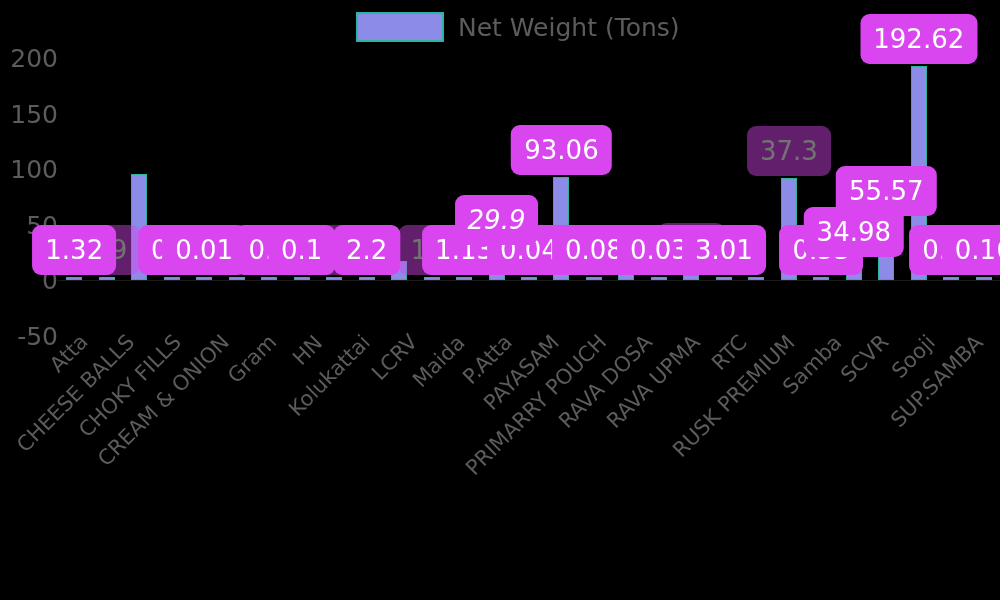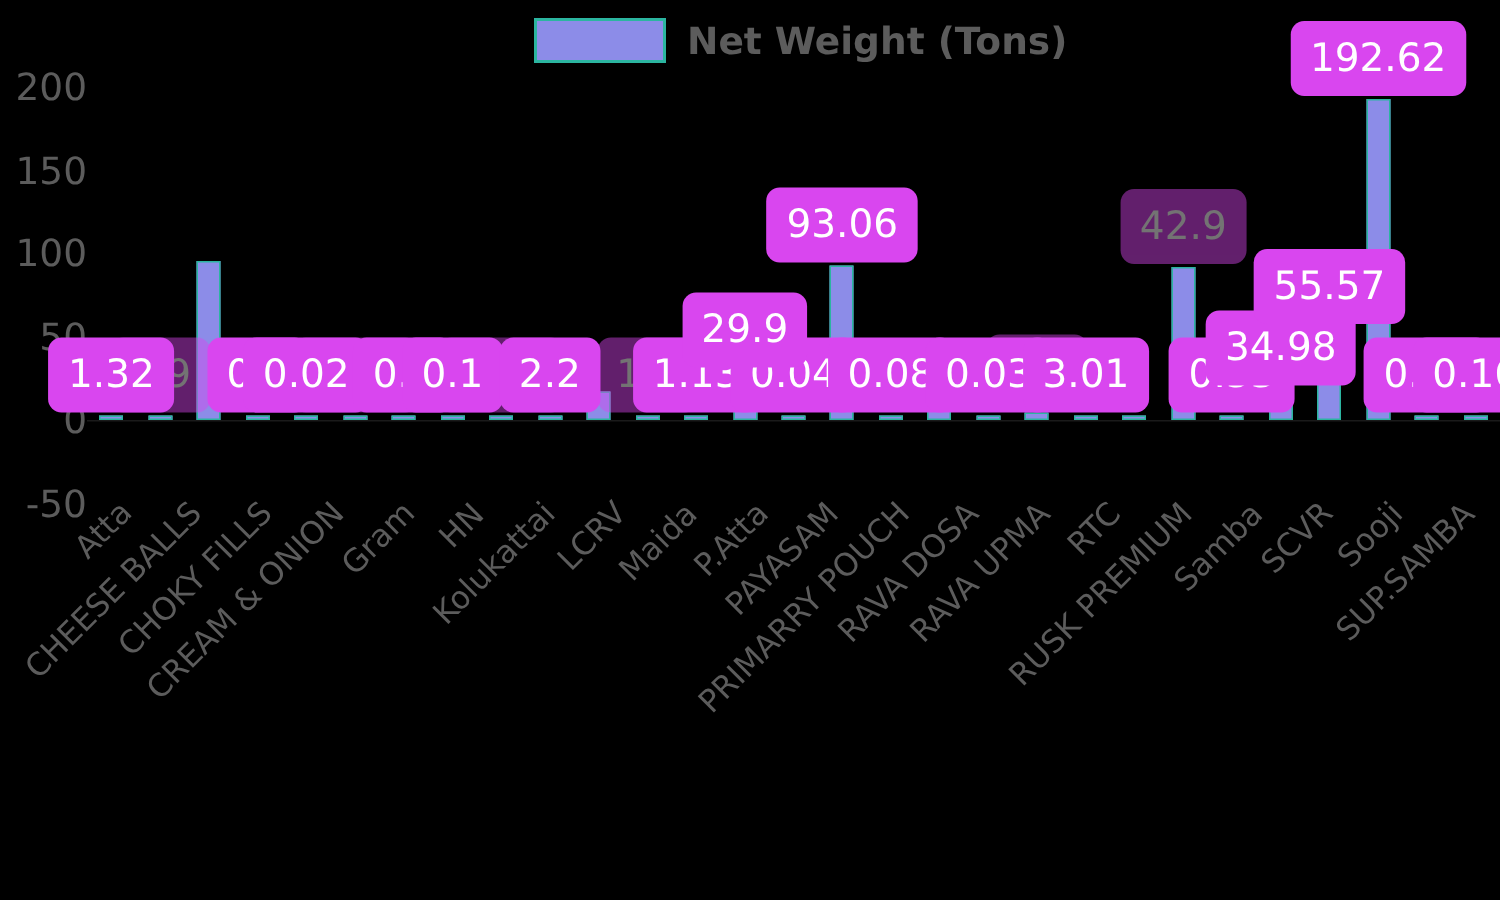--- a/index.html
+++ b/index.html
@@ -5,21 +5,21 @@
   html,body{margin:0;padding:0;}
   body{
     width:1000px;height:600px;background:#000;overflow:hidden;
     font-family:"DejaVu Sans","Liberation Sans",sans-serif;
   }
   #chart-root{position:relative;width:1000px;height:600px;}
 
   
   .legend{position:absolute;left:356px;top:12px;display:flex;align-items:center;gap:14px;}
   .legend-swatch{width:88px;height:30px;background:#8c8ce8;border:2px solid #2bb5a0;box-sizing:border-box;}
-  .legend-label{color:#5c5c5c;font-size:25px;white-space:nowrap;font-weight:bold;}
+  .legend-label{color:#5c5c5c;font-size:25px;white-space:nowrap;}
 
   
   .y-tick{position:absolute;right:0;color:#5c5c5c;font-size:25px;text-align:right;
           transform:translateY(-50%);white-space:nowrap;}
   .y-axis{position:absolute;left:0;top:0;width:58px;height:540px;}
 
   .plot{position:absolute;left:58px;top:0;width:942px;height:600px;}
   .baseline{position:absolute;left:0;width:942px;height:1px;background:#1a1a1a;}
 
   
@@ -57,54 +57,54 @@
   <div class="plot" id="plot">
     <div class="baseline" id="baseline" style="top: 280px;"></div>
   <div class="bar" title="Atta: 1.32" style="left: 8.24138px; top: 277px; width: 16px; height: 3px;"></div>
       <div class="callout" style="left: 16.2414px; top: 225px; z-index: 20;">1.32</div>
       <div class="bar" title="CHEESE BALLS: 0.9" style="left: 40.7241px; top: 277px; width: 16px; height: 3px;"></div>
       <div class="callout dim" style="left: 48.7241px; top: 225px; z-index: 10;">0.9</div>
       <div class="bar" title="CHOKY FILLS: 95.38" style="left: 73.2069px; top: 174.128px; width: 16px; height: 105.872px;"></div>
       <div class="bar" title="CREAM &amp; ONION: 0.1" style="left: 105.69px; top: 277px; width: 16px; height: 3px;"></div>
       <div class="callout" style="left: 113.69px; top: 225px; z-index: 20;">0.1</div>
       <div class="bar" title="Gram: 0.01" style="left: 138.172px; top: 277px; width: 16px; height: 3px;"></div>
-      <div class="callout" style="left: 146.172px; top: 225px; z-index: 20;">0.02</div>
+      <div class="callout" style="left: 146.172px; top: 225px; z-index: 20;">0.01</div>
       <div class="bar" title="HN: 0.06" style="left: 170.655px; top: 277px; width: 16px; height: 3px;"></div>
       <div class="callout dim" style="left: 178.655px; top: 225px; z-index: 10;">0.06</div>
       <div class="bar" title="Kolukattai: 0.1" style="left: 203.138px; top: 277px; width: 16px; height: 3px;"></div>
       <div class="callout" style="left: 211.138px; top: 225px; z-index: 20;">0.1</div>
       <div class="bar" title="LCRV: 0.1" style="left: 235.621px; top: 277px; width: 16px; height: 3px;"></div>
       <div class="callout" style="left: 243.621px; top: 225px; z-index: 20;">0.1</div>
       <div class="bar" title="Maida: 0.47" style="left: 268.103px; top: 277px; width: 16px; height: 3px;"></div>
       <div class="callout dim" style="left: 276.103px; top: 225px; z-index: 10;">0.47</div>
       <div class="bar" title="P.Atta: 2.2" style="left: 300.586px; top: 277px; width: 16px; height: 3px;"></div>
       <div class="callout" style="left: 308.586px; top: 225px; z-index: 20;">2.2</div>
       <div class="bar" title="PAYASAM: 16.68" style="left: 333.069px; top: 261.485px; width: 16px; height: 18.5148px;"></div>
       <div class="bar" title="PRIMARRY POUCH: 1.0" style="left: 365.552px; top: 277px; width: 16px; height: 3px;"></div>
       <div class="callout dim" style="left: 373.552px; top: 225px; z-index: 10;">1.0</div>
       <div class="bar" title="RAVA DOSA: 1.13" style="left: 398.034px; top: 277px; width: 16px; height: 3px;"></div>
       <div class="callout" style="left: 406.034px; top: 225px; z-index: 20;">1.13</div>
       <div class="bar" title="RAVA UPMA: 29.9" style="left: 430.517px; top: 246.811px; width: 16px; height: 33.189px;"></div>
-      <div class="callout" style="left: 438.517px; top: 194.811px; z-index: 30;">29.9</div>
+      <div class="callout" style="left: 438.517px; top: 194.811px; z-index: 30; font-style: italic;">29.9</div>
       <div class="bar" title="RTC: 0.04" style="left: 463px; top: 277px; width: 16px; height: 3px;"></div>
       <div class="callout" style="left: 471px; top: 225px; z-index: 20;">0.04</div>
       <div class="bar" title="RUSK PREMIUM: 93.06" style="left: 495.483px; top: 176.703px; width: 16px; height: 103.297px;"></div>
       <div class="callout" style="left: 503.483px; top: 124.703px; z-index: 40;">93.06</div>
       <div class="bar" title="Samba: 0.08" style="left: 527.966px; top: 277px; width: 16px; height: 3px;"></div>
       <div class="callout" style="left: 535.966px; top: 225px; z-index: 20;">0.08</div>
       <div class="bar" title="SCVR: 35.76" style="left: 560.448px; top: 240.306px; width: 16px; height: 39.6936px;"></div>
       <div class="bar" title="Sooji: 0.03" style="left: 592.931px; top: 277px; width: 16px; height: 3px;"></div>
       <div class="callout" style="left: 600.931px; top: 225px; z-index: 20;">0.03</div>
       <div class="bar" title="SUP.SAMBA: 4.5" style="left: 625.414px; top: 275.005px; width: 16px; height: 4.995px;"></div>
       <div class="callout dim" style="left: 633.414px; top: 223.005px; z-index: 10;">4.5</div>
       <div class="bar" title="x21: 3.01" style="left: 657.897px; top: 276.659px; width: 16px; height: 3.3411px;"></div>
       <div class="callout" style="left: 665.897px; top: 224.659px; z-index: 20;">3.01</div>
       <div class="bar" title="x22: 0.95" style="left: 690.379px; top: 277px; width: 16px; height: 3px;"></div>
       <div class="bar" title="x23: 92.1" style="left: 722.862px; top: 177.769px; width: 16px; height: 102.231px;"></div>
-      <div class="callout dim" style="left: 730.862px; top: 125.769px; z-index: 10;">42.9</div>
+      <div class="callout dim" style="left: 730.862px; top: 125.769px; z-index: 10;">37.3</div>
       <div class="bar" title="x24: 0.53" style="left: 755.345px; top: 277px; width: 16px; height: 3px;"></div>
       <div class="callout" style="left: 763.345px; top: 225px; z-index: 20;">0.53</div>
       <div class="bar" title="x25: 18.48" style="left: 787.828px; top: 259.487px; width: 16px; height: 20.5128px;"></div>
       <div class="callout" style="left: 795.828px; top: 207.487px; z-index: 30;">34.98</div>
       <div class="bar" title="x26: 55.57" style="left: 820.31px; top: 218.317px; width: 16px; height: 61.6827px;"></div>
       <div class="callout" style="left: 828.31px; top: 166.317px; z-index: 40;">55.57</div>
       <div class="bar" title="x27: 192.62" style="left: 852.793px; top: 66.1918px; width: 16px; height: 213.808px;"></div>
       <div class="callout" style="left: 860.793px; top: 14.1918px; z-index: 40;">192.62</div>
       <div class="bar" title="x28: 0.11" style="left: 885.276px; top: 277px; width: 16px; height: 3px;"></div>
       <div class="callout" style="left: 893.276px; top: 225px; z-index: 20;">0.11</div>

